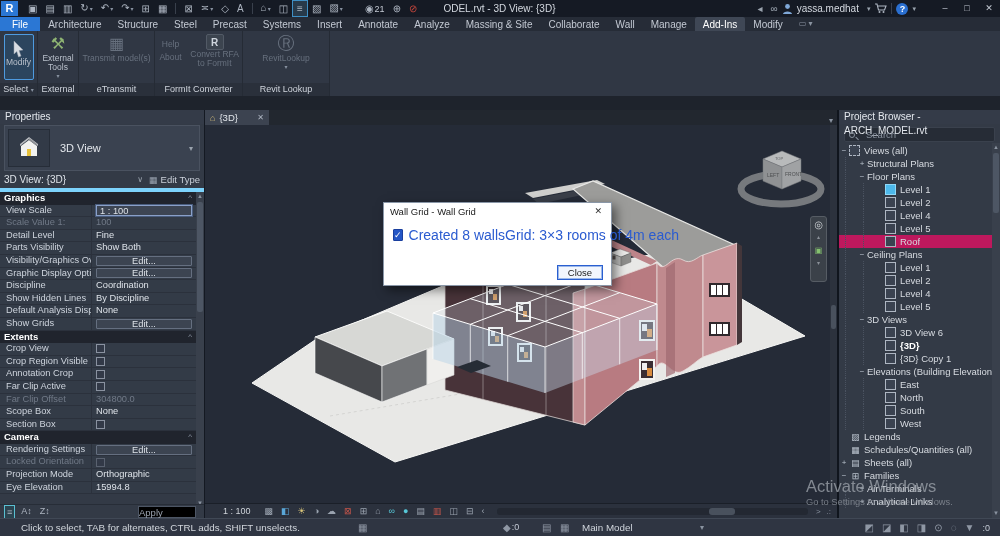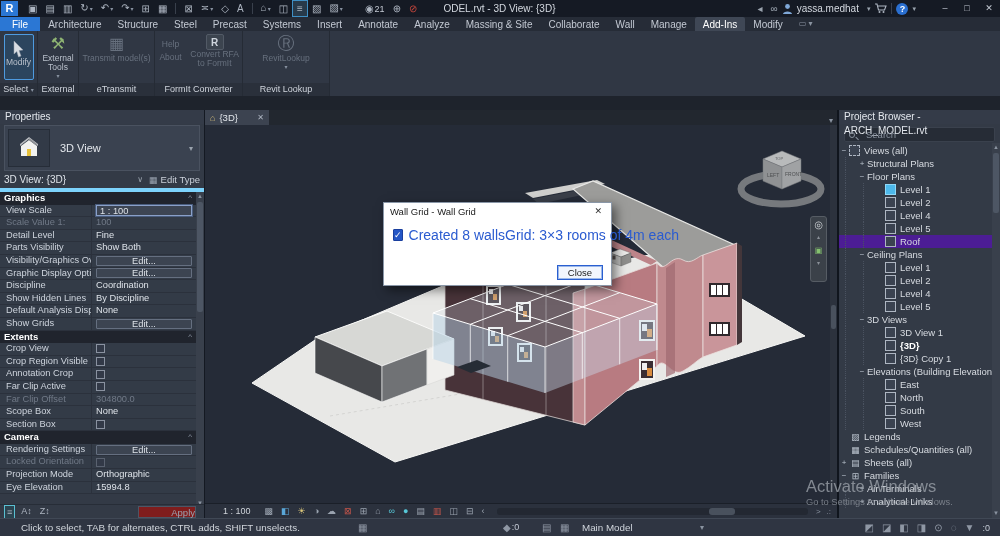--- a/index.html
+++ b/index.html
@@ -94,22 +94,22 @@
   .vcb { width:9px; height:9px; border:1px solid #8a92a0; background:#323947; }
   .prow.dis .vcb { border-color:#5a6270; }
   #pscroll { position:absolute; right:0; top:0; width:8px; height:316px; background:#39404c; }
   #pscroll .arr { display:block; text-align:center; color:#8a93a0; font-size:6px; height:9px; line-height:9px;}
   #pscroll .handle { position:absolute; top:10px; left:1px; width:6px; height:110px;
     background:#4d5664; border-radius:2px; }
   #pbottom { height:15px; display:flex; align-items:center; background:var(--panel-bg);
     border-top:1px solid #272d37; }
   .pbi { color:#aeb6c2; font-size:9px; margin-left:4px; padding:0 2px; line-height:13px;}
   .pbi.boxed { border:1px solid var(--teal); background:#2c4450; }
-  #pb-apply { margin-left:auto; margin-right:8px; width:58px; height:12px; text-align:right;
-    line-height:11px; color:#9ba3b0; background:#7f1d1d; border:1px solid #4d5665; font-size:9.5px; }
+  #pb-apply { margin-left:auto; margin-right:8px; width:58px; height:12px; text-align:left;
+    line-height:11px; color:#9ba3b0; background:#000000; border:1px solid #4d5665; font-size:9.5px; }
 
   
   #canvas { position:absolute; left:205px; top:14px; width:632px; height:408px; background:var(--canvas-bg); }
   #ctabs { height:15px; background:#22272f; display:flex; align-items:flex-end; }
   #ctab { width:64px; height:15px; background:#3c4350; color:#e2e6eb; display:flex;
     align-items:center; padding:0 5px; gap:4px; font-size:9.5px; }
   .ctab-house { color:#d9c07a; font-size:9px; }
   .ctab-x { margin-left:auto; color:#aeb6c2; font-size:8px; }
   #ctabs-caret { margin-left:auto; color:#8a93a0; font-size:8px; padding-right:4px; }
   #viewport { position:relative; width:632px; height:378px; overflow:hidden; }
@@ -155,21 +155,21 @@
   #bsearch { height:15px; margin:3px 5px 2px 5px; background:#262c36; border:1px solid #3a414d;
     border-radius:2px; display:flex; align-items:center; }
   .mag { width:6px; height:6px; border:1.4px solid #8a93a0; border-radius:50%; margin-left:4px; position:relative; }
   .mag::after { content:""; position:absolute; left:5px; top:5px; width:4px; height:1.4px;
     background:#8a93a0; transform:rotate(45deg); }
   #bsearch input { background:transparent; border:0; outline:0; color:#c9cfd9; font-size:9.5px;
     margin-left:11px; width:110px; font-family:"Liberation Sans",sans-serif; }
   #bsearch input::placeholder { color:#8a93a0; }
   #tree { position:relative; height:372px; overflow:hidden; margin-right:8px; }
   .trow { height:13px; display:flex; align-items:center; white-space:nowrap; }
-  .trow.hov { background:#4c1d95; }
+  .trow.hov { background:#be185d; }
   .tg { flex:0 0 12px; height:13px; border-left:1px dotted #4a5260; margin-left:6px; }
   .texp { flex:0 0 10px; text-align:center; color:#b8c0cb; font-size:8px; }
   .ticon { flex:0 0 11px; height:11px; margin-right:4px; border:1px solid #aeb6c2; background:#3a4250; }
   .ticon.dash { border-style:dashed; }
   .ticon.active { background:#4db8ea; border-color:#8fd8f8; }
   .tglyph { flex:0 0 13px; color:#b8c0cb; font-size:9px; margin-right:2px; text-align:center; }
   .tlab { font-size:9.5px; color:#d7dbe1; overflow:hidden; }
   .tlab.bold { font-weight:bold; color:#fff; }
   #bscroll { position:absolute; right:0; top:33px; bottom:0; width:8px; background:#39404c; }
   #bscroll .arr { display:block; text-align:center; color:#8a93a0; font-size:6px; height:9px; line-height:9px; }
@@ -787,21 +787,21 @@
           <div class="trow">
             <span class="tg"></span>
             <span class="texp">−</span>
             <span class="tlab">3D Views</span>
           </div>
           <div class="trow">
             <span class="tg"></span>
             <span class="tg"></span>
             <span class="texp"></span>
             <span class="ticon"></span>
-            <span class="tlab">3D View 1</span>
+            <span class="tlab">3D View 6</span>
           </div>
           <div class="trow">
             <span class="tg"></span>
             <span class="tg"></span>
             <span class="texp"></span>
             <span class="ticon"></span>
             <span class="tlab bold">{3D}</span>
           </div>
           <div class="trow">
             <span class="tg"></span>

